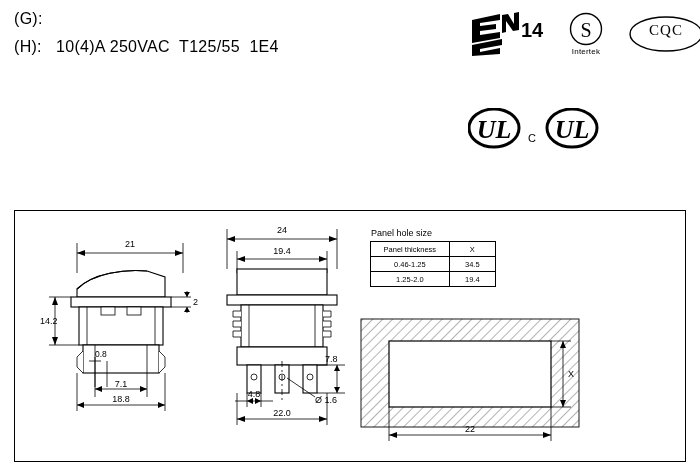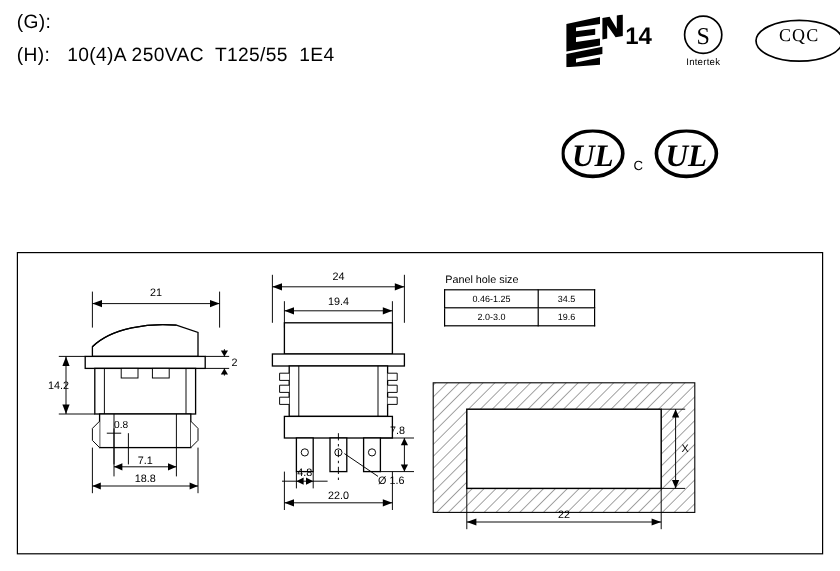--- a/index.html
+++ b/index.html
@@ -350,25 +350,29 @@
         <text x="455" y="221" text-anchor="middle" font-size="9" fill="#000" stroke="none">22</text>
 
       </g>
     </svg>
   </div>
 
   <div class="hole-table">
     <div class="hole-title">Panel hole size</div>
     <table class="hs">
       <tbody>
+          <tr>
+        <th class="c1">Panel thickness</th>
+        <th class="c2">X</th>
+      </tr>
       <tr>
         <td class="c1">0.46-1.25</td>
         <td class="c2">34.5</td>
       </tr>
       <tr>
-        <td class="c1">2.0-3.0</td>
-        <td class="c2">19.6</td>
+        <td class="c1">1.25-2.0</td>
+        <td class="c2">19.4</td>
       </tr>
     </tbody>
       </table>
   </div>
 
 </div>
 
 </body></html>

